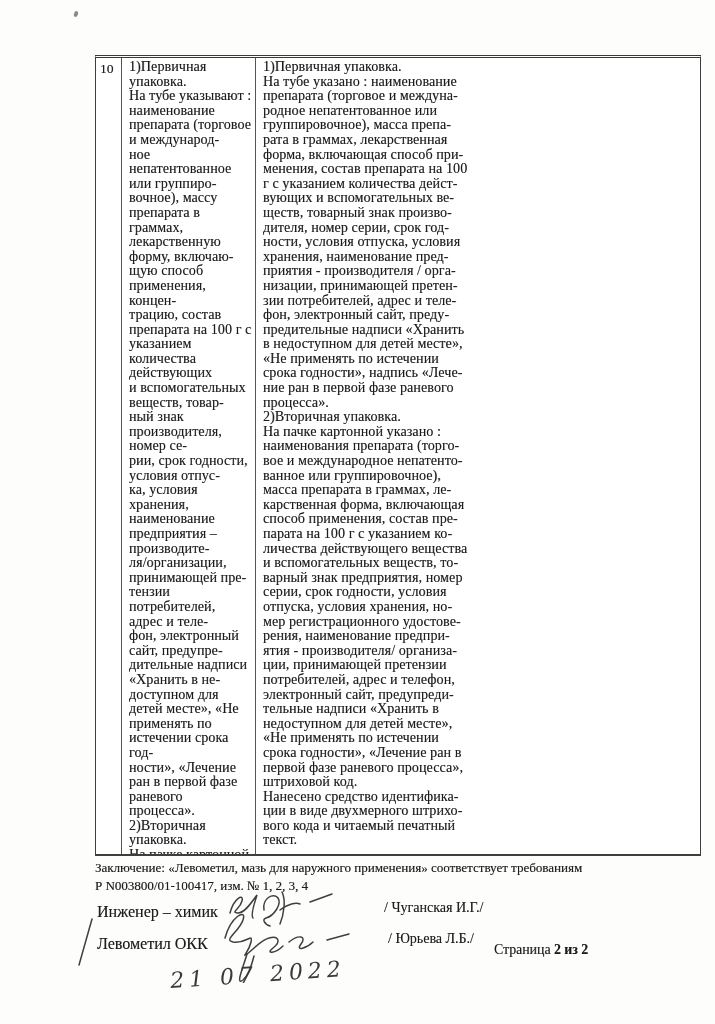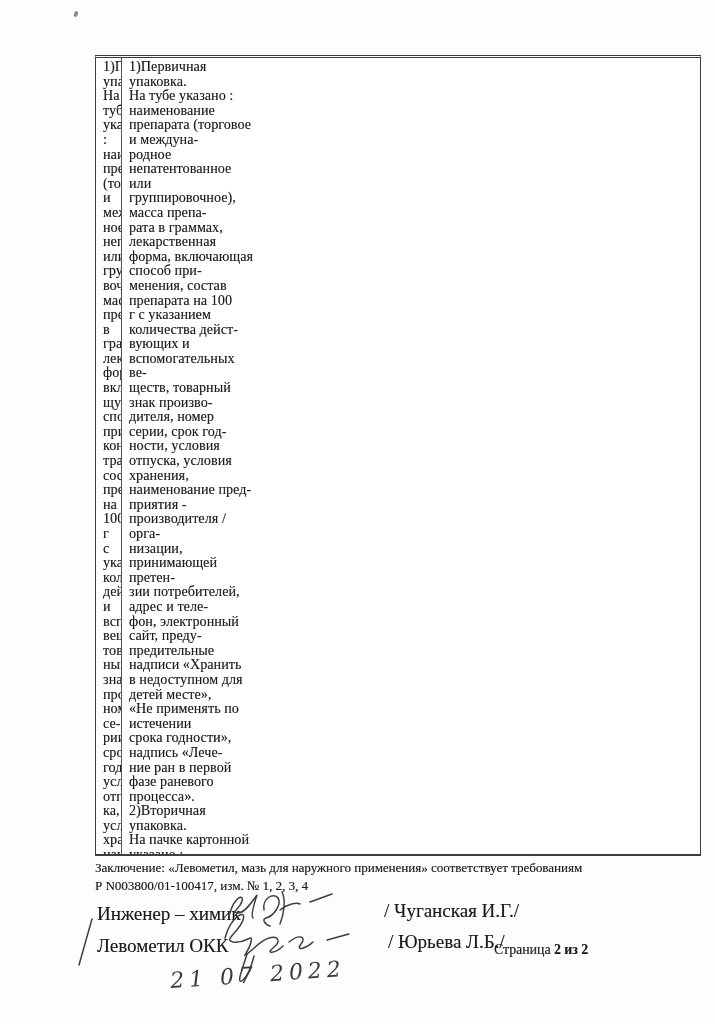--- a/index.html
+++ b/index.html
@@ -36,22 +36,22 @@
     line-height:14.6px;
     white-space:pre-line;
     letter-spacing:0.1px;
   }
 
   
   .conclusion{
     position:absolute; left:95px; top:859px; width:600px;
     font-size:13px; line-height:17.5px; white-space:pre-line;
   }
-  .sig-role{ position:absolute; font-size:19px; }
-  .sig-name{ position:absolute; font-size:19px; }
+  .sig-role{ position:absolute; font-size:16px; }
+  .sig-name{ position:absolute; font-size:14px; }
   .role-1{ left:97px; top:903px; }
   .name-1{ left:384px; top:900px; }
   .role-2{ left:97px; top:935px; }
   .name-2{ left:388px; top:931px; }
   .page-label{
     position:absolute; left:494px; top:942px; font-size:13.8px;
   }
   .page-label b{ font-weight:bold;text-align:right; }
   .hand-date{
     position:absolute; left:170px; top:962px;
@@ -69,20 +69,21 @@
   }
 </style>
 </head>
 <body>
 
 <div class="page">
 
   <div class="artifact-dot"></div>
 
   <div class="doc-table">
+    <div class="cell cell-num scan-ink">10</div>
     <div class="cell cell-text scan-ink">1)Первичная упаковка.
 На тубе указывают : наименование
 препарата (торговое и международ-
 ное непатентованное или группиро-
 вочное), массу препарата в граммах,
 лекарственную форму, включаю-
 щую способ применения, концен-
 трацию, состав препарата на 100 г с
 указанием количества действующих
 и вспомогательных веществ, товар-

